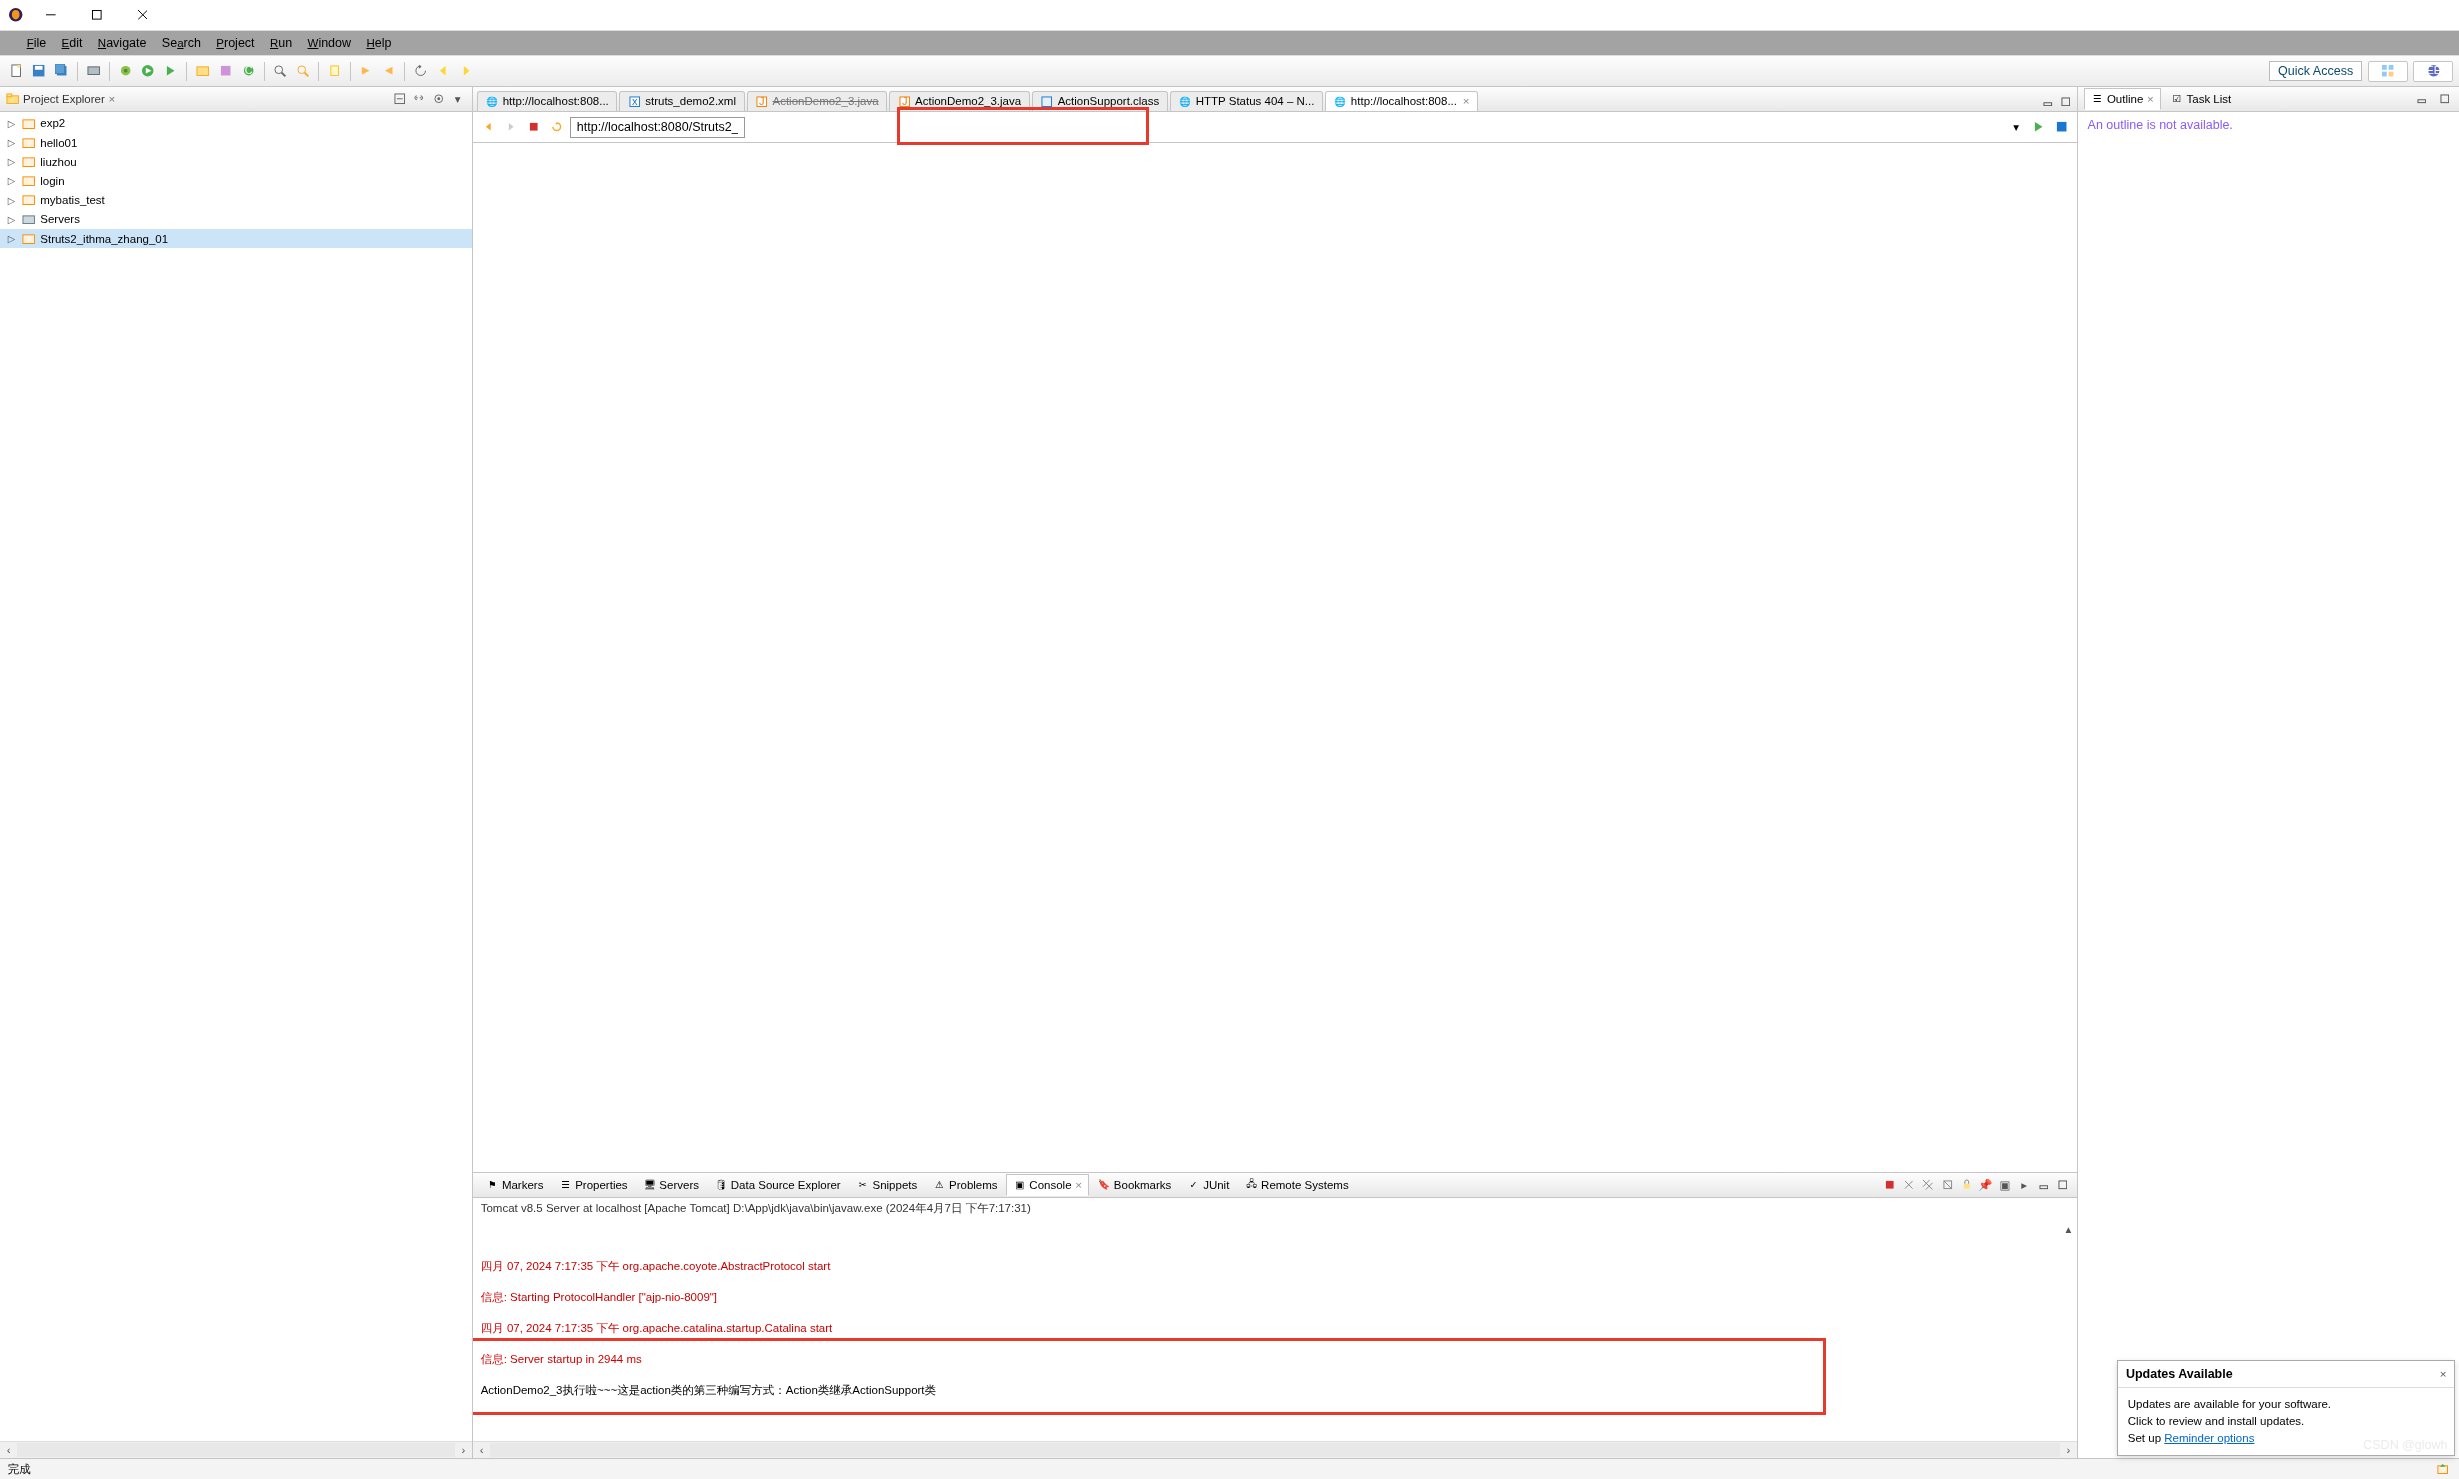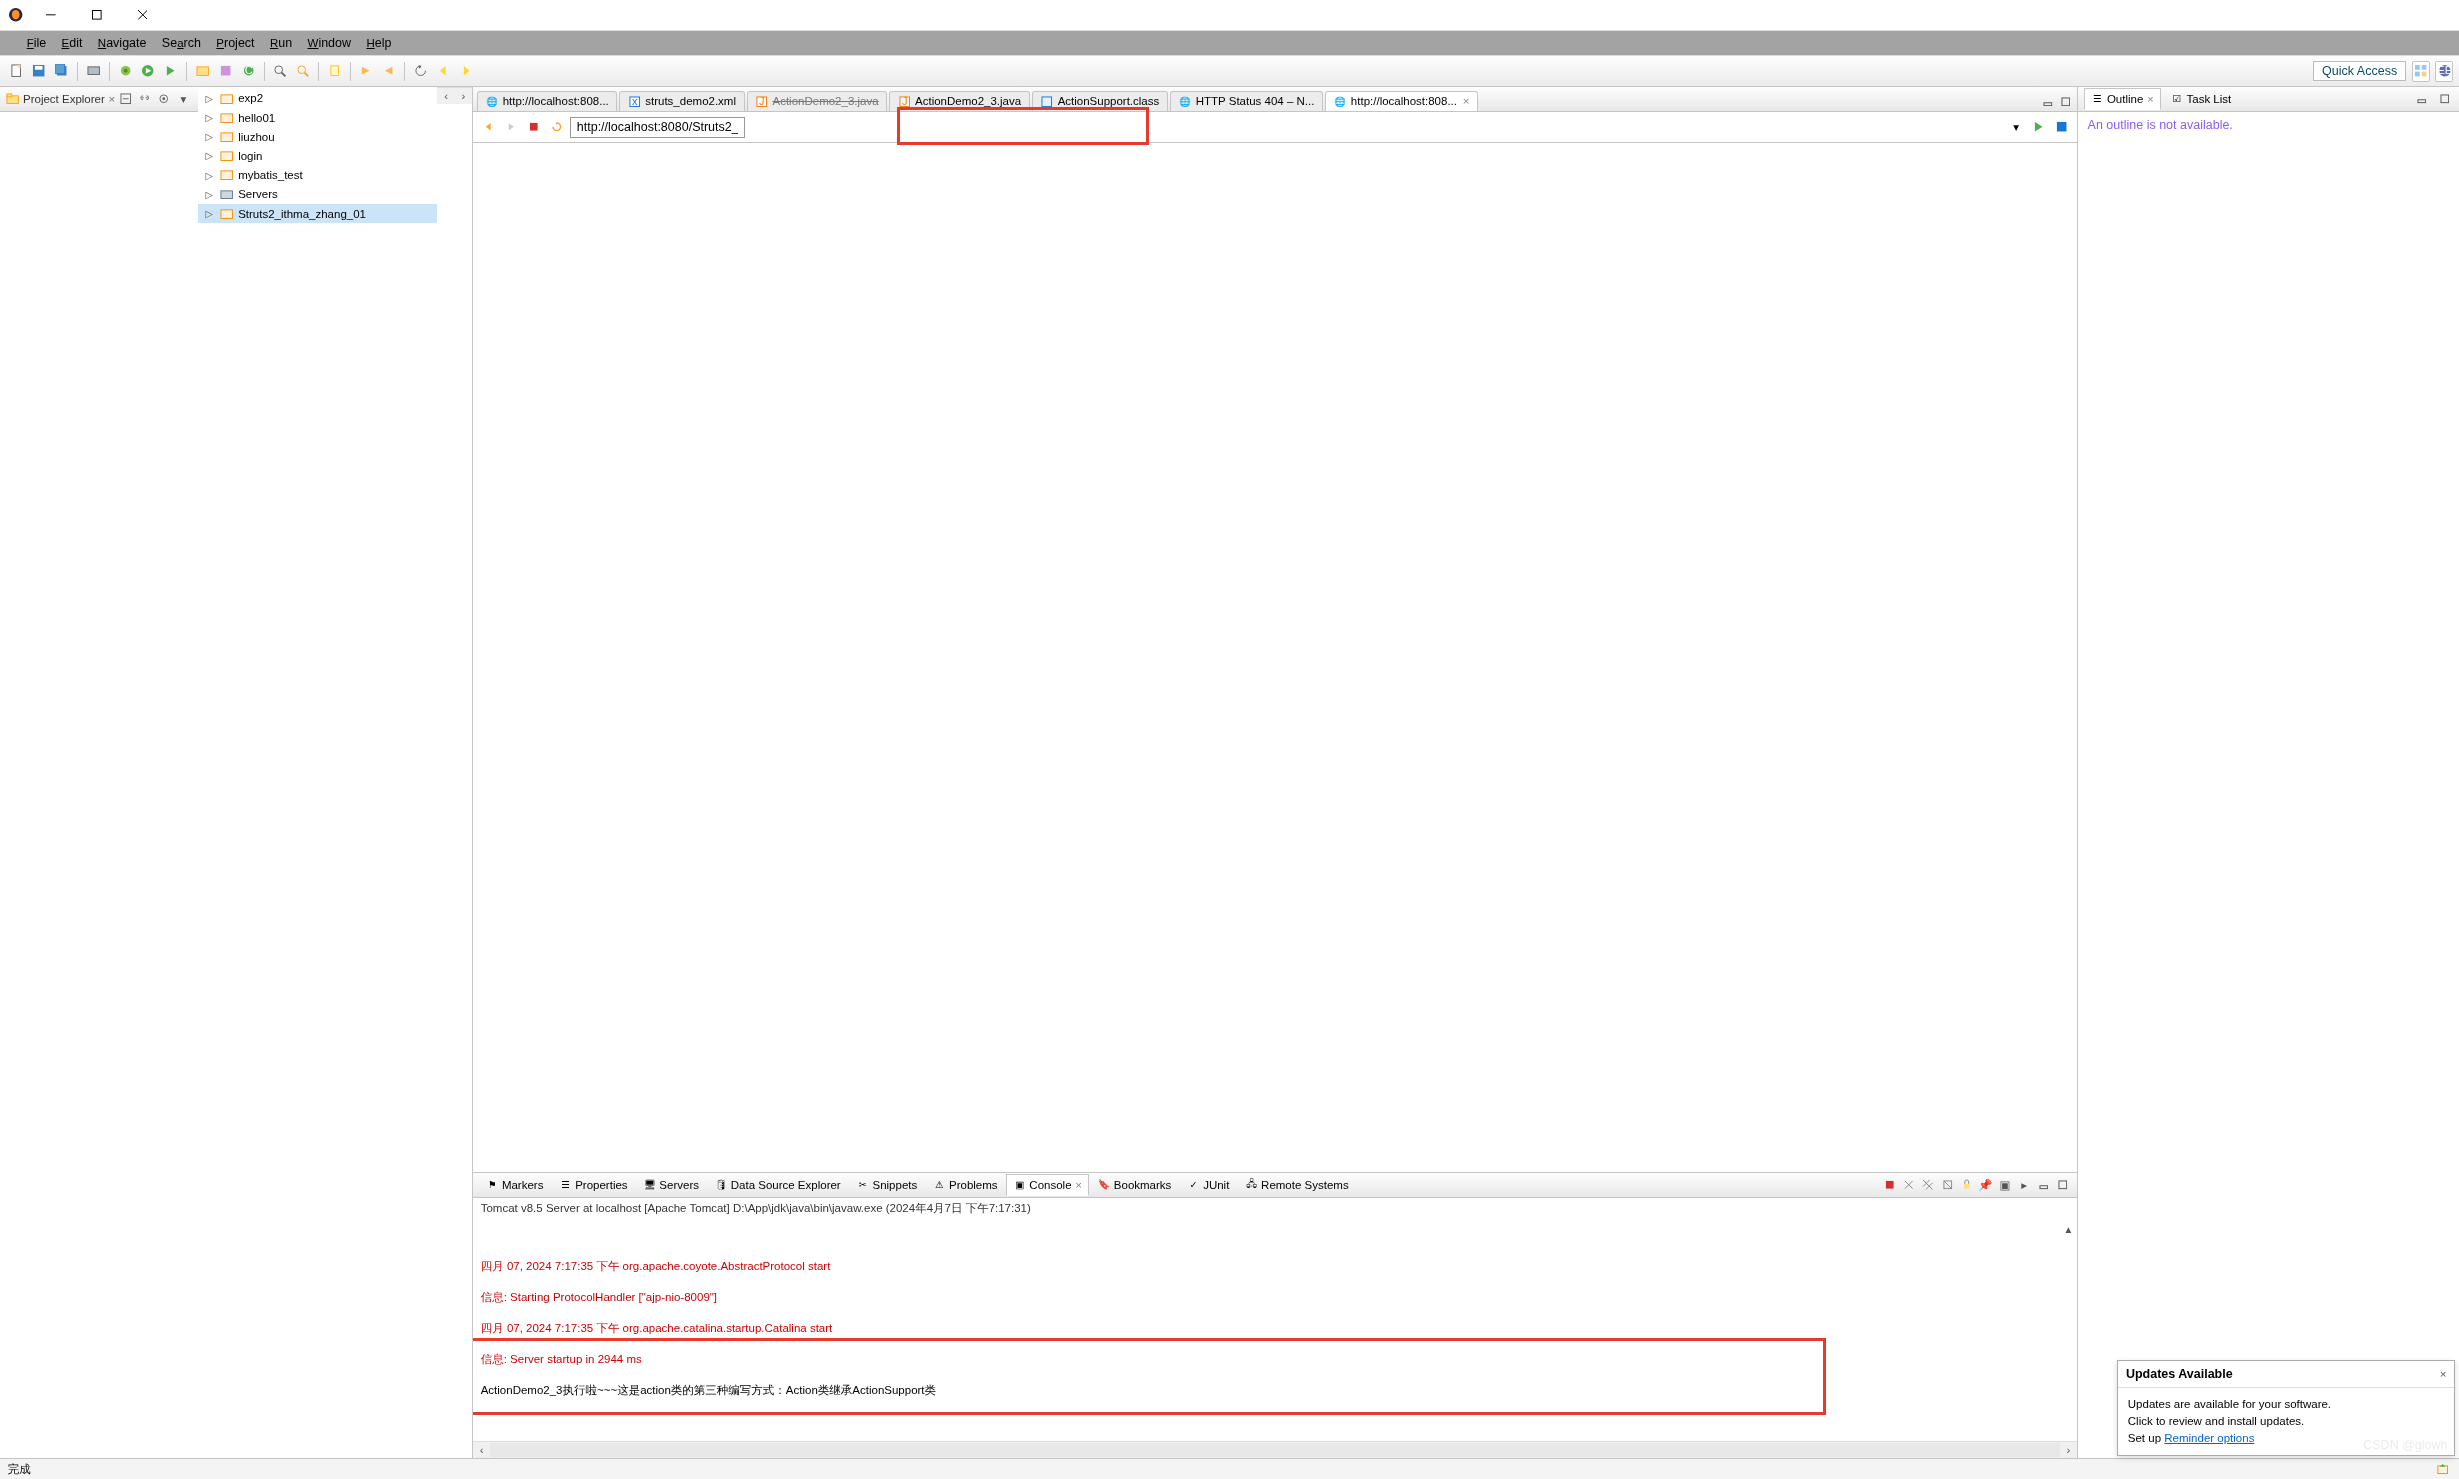--- a/index.html
+++ b/index.html
@@ -16,27 +16,27 @@
     .menu-bar { height: 25px; background: #a3a3a3; display: flex; align-items: center; padding: 0 19px; border-bottom: 1px solid #ddd; }
     .menu-item { padding: 2.9px 7.7px; cursor: pointer; font-size: 12.5px; }
     .menu-mnemonic { text-decoration: underline; }
 
     
     .toolbar { height: 31px; background: linear-gradient(#fdfdfd, #ececec); display: flex; align-items: center; padding: 0 5.8px; border-bottom: 1px solid #c5c5c5; gap: 1.9px; }
     .tool-btn { width: 21px; height: 21px; display: flex; align-items: center; justify-content: center; cursor: pointer; border: 1px solid transparent; border-radius: 1.9px; }
     .tool-sep { width: 1px; height: 19px; background: #c5c5c5; margin: 0 2.9px; }
     .tool-spacer { flex: 1; }
     .quick-access { border: 1px solid #bbb; padding: 1.9px 7.7px; background: #fff; font-size: 12.5px; color: #0c4a6e; }
-    .persp-btn { width: 18px; height: 21px; display: flex; align-items: center; justify-content: center; border: 1px solid #c5c5c5; border-radius: 1.9px; background: #fff; margin-left: 3.8px; cursor: pointer; }
+    .persp-btn { width: 40px; height: 21px; display: flex; align-items: center; justify-content: center; border: 1px solid #c5c5c5; border-radius: 1.9px; background: #fff; margin-left: 3.8px; cursor: pointer; }
 
     
     .main-area { flex: 1; display: flex; min-height: 0; }
 
     
-    .project-explorer { width: 473px; background: #fff; display: flex; flex-direction: row; border-right: 1px solid #c5c5c5; }
+    .project-explorer { width: 473px; background: #fff; display: flex; flex-direction: column; border-right: 1px solid #c5c5c5; }
     .view-header { height: 25px; background: linear-gradient(#fdfdfd, #e8e8e8); display: flex; align-items: center; padding: 0 5.8px; border-bottom: 1px solid #c5c5c5; }
     .view-title { font-size: 11.5px; color: #333; }
     .view-close { margin-left: 3.8px; cursor: pointer; color: #777; }
     .view-header-spacer { flex: 1; }
     .view-tool { width: 17.3px; height: 17.3px; display: flex; align-items: center; justify-content: center; cursor: pointer; margin-left: 1.9px; color: #555; }
     .tree { flex: 1; overflow: auto; padding: 1.9px 0; }
     .tree-item { display: flex; align-items: center; padding: 1.9px 3.8px 1.9px 7.7px; cursor: pointer; font-size: 12.5px; }
     .tree-item.selected { background: #cce4f7; }
     .tree-arrow { width: 13.4px; color: #555; font-size: 9.6px; }
     .tree-icon { width: 15.4px; height: 15.4px; margin-right: 3.8px; display: flex; align-items: center; justify-content: center; font-size: 10.6px; }

